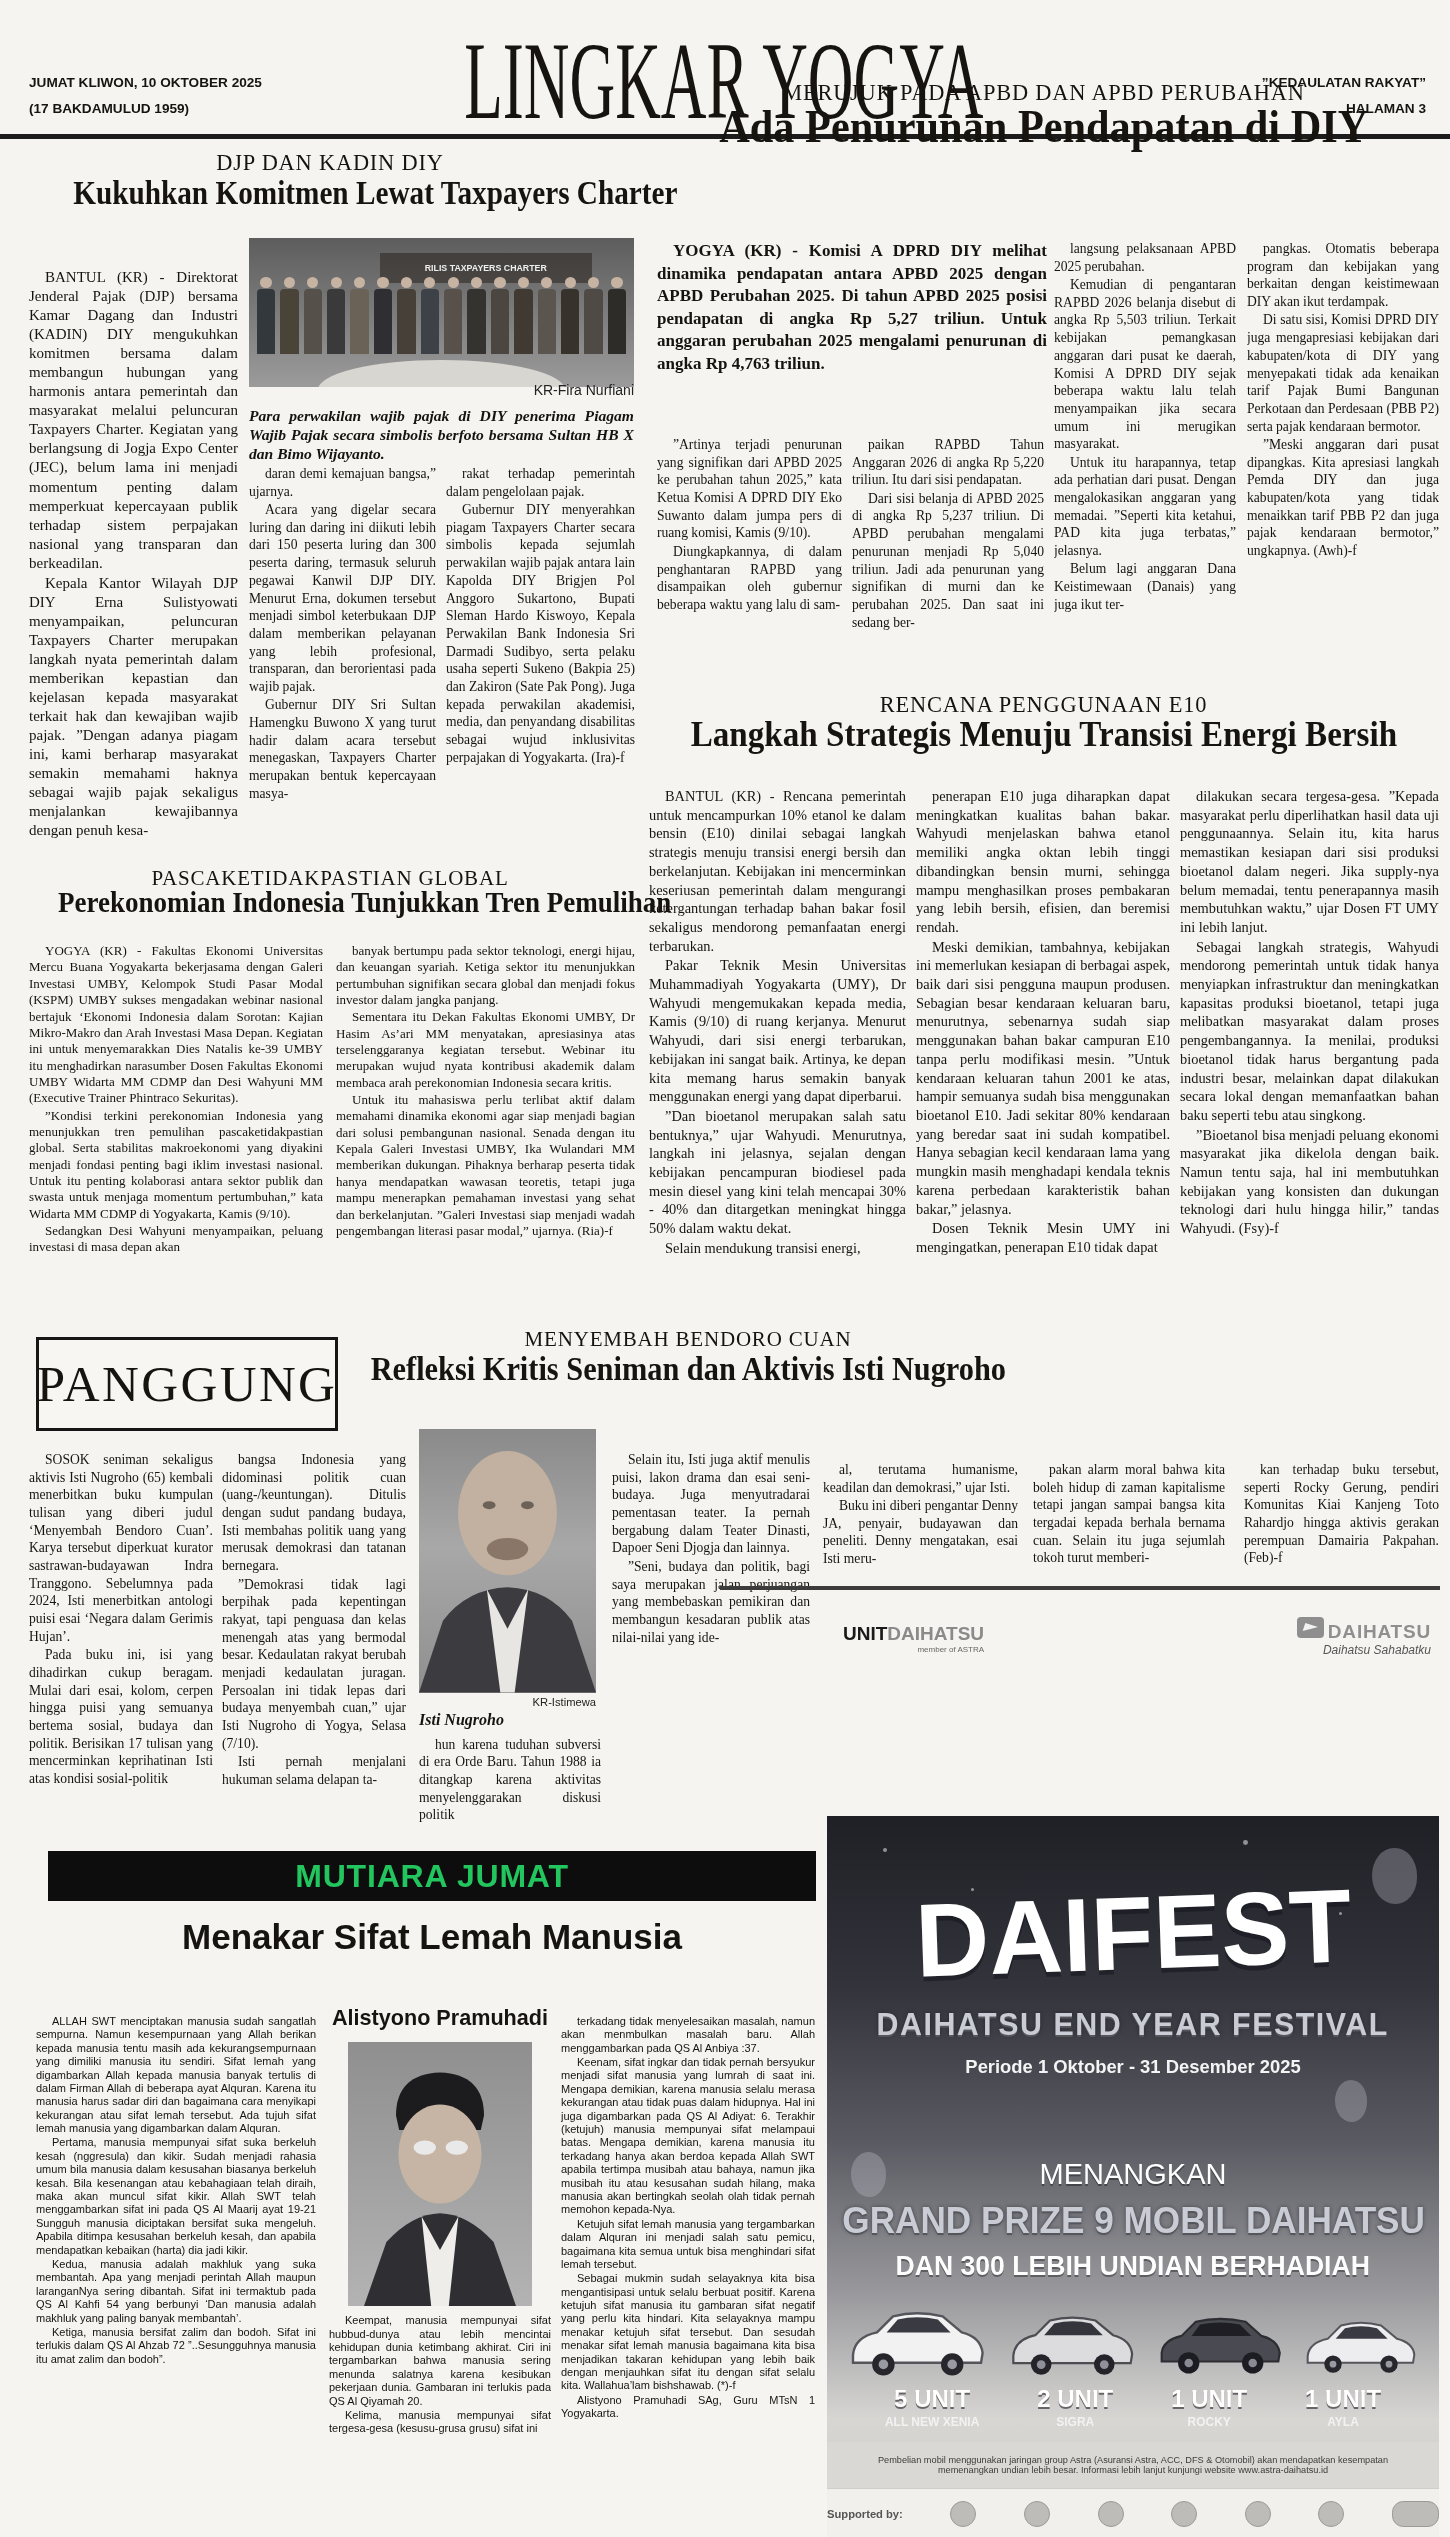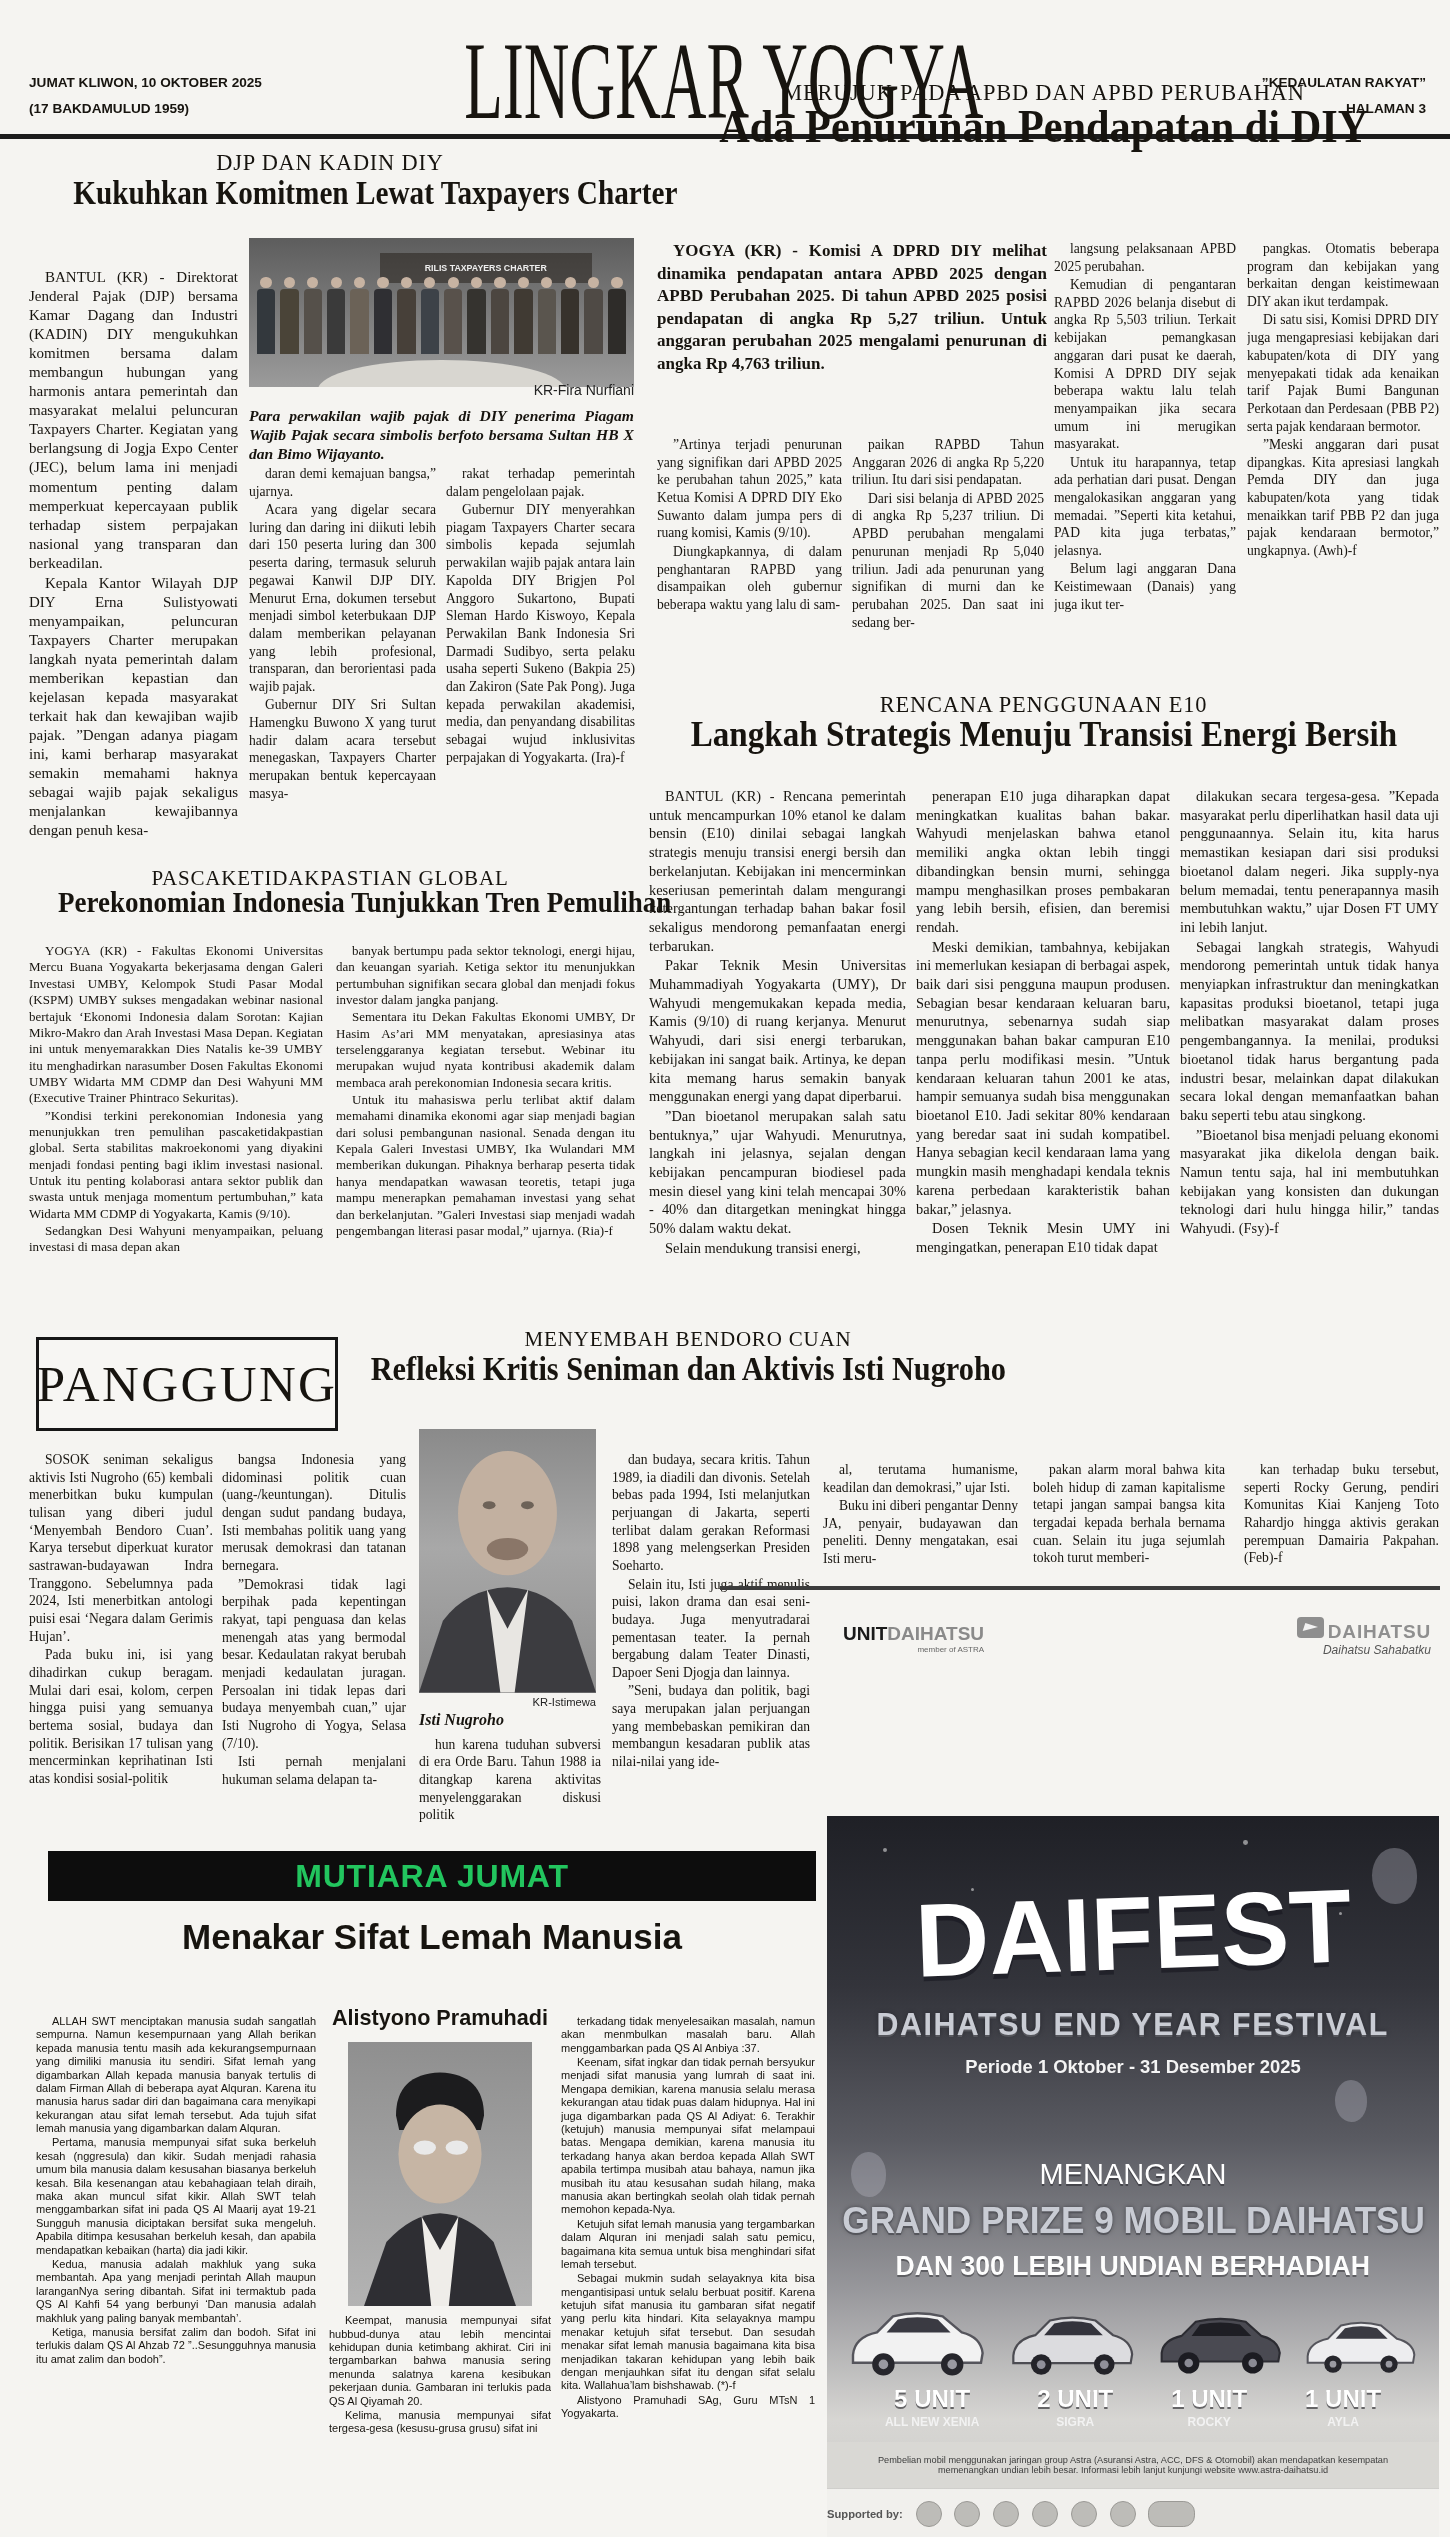--- a/index.html
+++ b/index.html
@@ -257,21 +257,20 @@
       </svg>
     </div>
     <div class="credit" style="width:177px;font-size:11.2px;text-align:right;margin-top:3.2px;">KR-Istimewa</div>
     <div style="font-size:16px;font-weight:bold;font-style:italic;margin:3.2px 0 6.4px 0;">Isti Nugroho</div>
     <div class="cols" style="font-size:13.6px;">
         <p>hun karena tuduhan subversi di era Orde Baru. Tahun 1988 ia ditangkap karena aktivitas menyelenggarakan diskusi politik</p>
       </div>
   </div>
 
   <div class="abs cols" style="left:612px;top:1451px;width:198px;height:380px;font-size:13.6px;">
-      <p>dan budaya, secara kritis. Tahun 1989, ia diadili dan divonis. Setelah bebas pada 1994, Isti melanjutkan perjuangan di Jakarta, seperti terlibat dalam gerakan Reformasi 1898 yang melengserkan Presiden Soeharto.</p>
       <p>Selain itu, Isti juga aktif menulis puisi, lakon drama dan esai seni-budaya. Juga menyutradarai pementasan teater. Ia pernah bergabung dalam Teater Dinasti, Dapoer Seni Djogja dan lainnya.</p>
       <p>”Seni, budaya dan politik, bagi saya merupakan jalan perjuangan yang membebaskan pemikiran dan membangun kesadaran publik atas nilai-nilai yang ide-</p>
     </div>
   <div class="abs cols" style="left:823px;top:1461px;width:195px;height:120px;font-size:13.6px;">
       <p>al, terutama humanisme, keadilan dan demokrasi,” ujar Isti.</p>
       <p>Buku ini diberi pengantar Denny JA, penyair, budayawan dan peneliti. Denny mengatakan, esai Isti meru-</p>
     </div>
   <div class="abs cols" style="left:1033px;top:1461px;width:192px;height:120px;font-size:13.6px;">
       <p>pakan alarm moral bahwa kita boleh hidup di zaman kapitalisme tetapi jangan sampai bangsa kita tergadai kepada berhala bernama cuan. Selain itu juga sejumlah tokoh turut memberi-</p>
     </div>
@@ -434,21 +433,21 @@
         <span style="font-size:46px;font-weight:bold;line-height:.95;">180</span>
         <span style="font-size:10.4px;font-weight:bold;width:59px;padding-top:4.8px;">VOUCHER BELANJA</span>
         <span class="badge">@1 Juta</span>
       </div>
     </div>
   </div>
 
   <div class="abs sans center" style="left:827px;top:2442px;width:612px;height:46px;background:#d9d8d4;color:#3c3c3c;font-size:9.2px;display:flex;align-items:center;justify-content:center;padding:0 24px;box-sizing:border-box;">
     <span>Pembelian mobil menggunakan jaringan group Astra (Asuransi Astra, ACC, DFS &amp; Otomobil) akan mendapatkan kesempatan memenangkan undian lebih besar. Informasi lebih lanjut kunjungi website www.astra-daihatsu.id</span>
   </div>
-  <div class="abs sans" style="left:827px;top:2489px;width:612px;height:49px;background:#f1f0ed;display:flex;align-items:center;justify-content:flex-start;gap:12.8px;">
+  <div class="abs sans" style="left:827px;top:2489px;width:612px;height:49px;background:#f1f0ed;display:flex;align-items:center;justify-content:space-between;gap:12.8px;">
     <span style="font-size:11.2px;color:#555;font-weight:bold;">Supported by:</span>
     <span class="sponsor"></span>
     <span class="sponsor"></span>
     <span class="sponsor"></span>
     <span class="sponsor"></span>
     <span class="sponsor"></span>
     <span class="sponsor"></span>
     <span class="sponsor" style="width:45px;border-radius:11.2px;"></span>
   </div>
 

